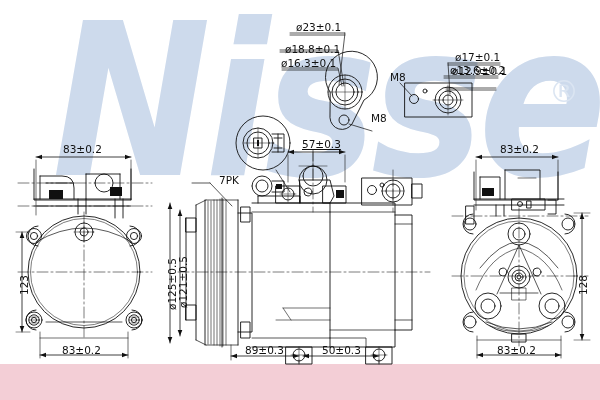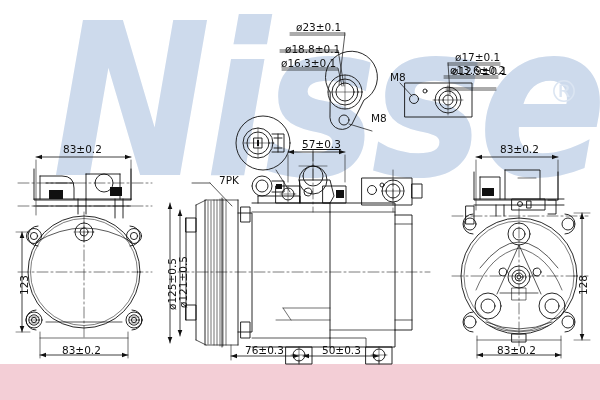--- a/index.html
+++ b/index.html
@@ -361,20 +361,20 @@
 
   <div class="lbl s11" style="left:188px;top:175px;margin-left:31px;">7PK</div>
 
   <div class="lbl s11" style="left:63px;top:144px;">83±0.2</div>
   <div class="lbl s11 vert" style="left:19px;top:295px;transform:rotate(-90deg);">123</div>
   <div class="lbl s11" style="left:62px;top:345px;">83±0.2</div>
 
   <div class="lbl s11 vert" style="left:167px;top:310px;transform:rotate(-90deg);">ø125±0.5</div>
   <div class="lbl s11 vert" style="left:178px;top:308px;transform:rotate(-90deg);">ø121±0.5</div>
   <div class="lbl s11" style="left:302px;top:139px;text-decoration:underline;">57±0.3</div>
-  <div class="lbl s11" style="left:245px;top:345px;">76±0.3</div>
+  <div class="lbl s11" style="left:245px;top:345px;">89±0.3</div>
   <div class="lbl s11" style="left:322px;top:345px;">50±0.3</div>
 
   <div class="lbl s11" style="left:500px;top:144px;">83±0.2</div>
   <div class="lbl s11 vert" style="left:578px;top:295px;transform:rotate(-90deg);">128</div>
   <div class="lbl s11" style="left:497px;top:345px;">83±0.2</div>
 
 </div>
 
 </body></html>

